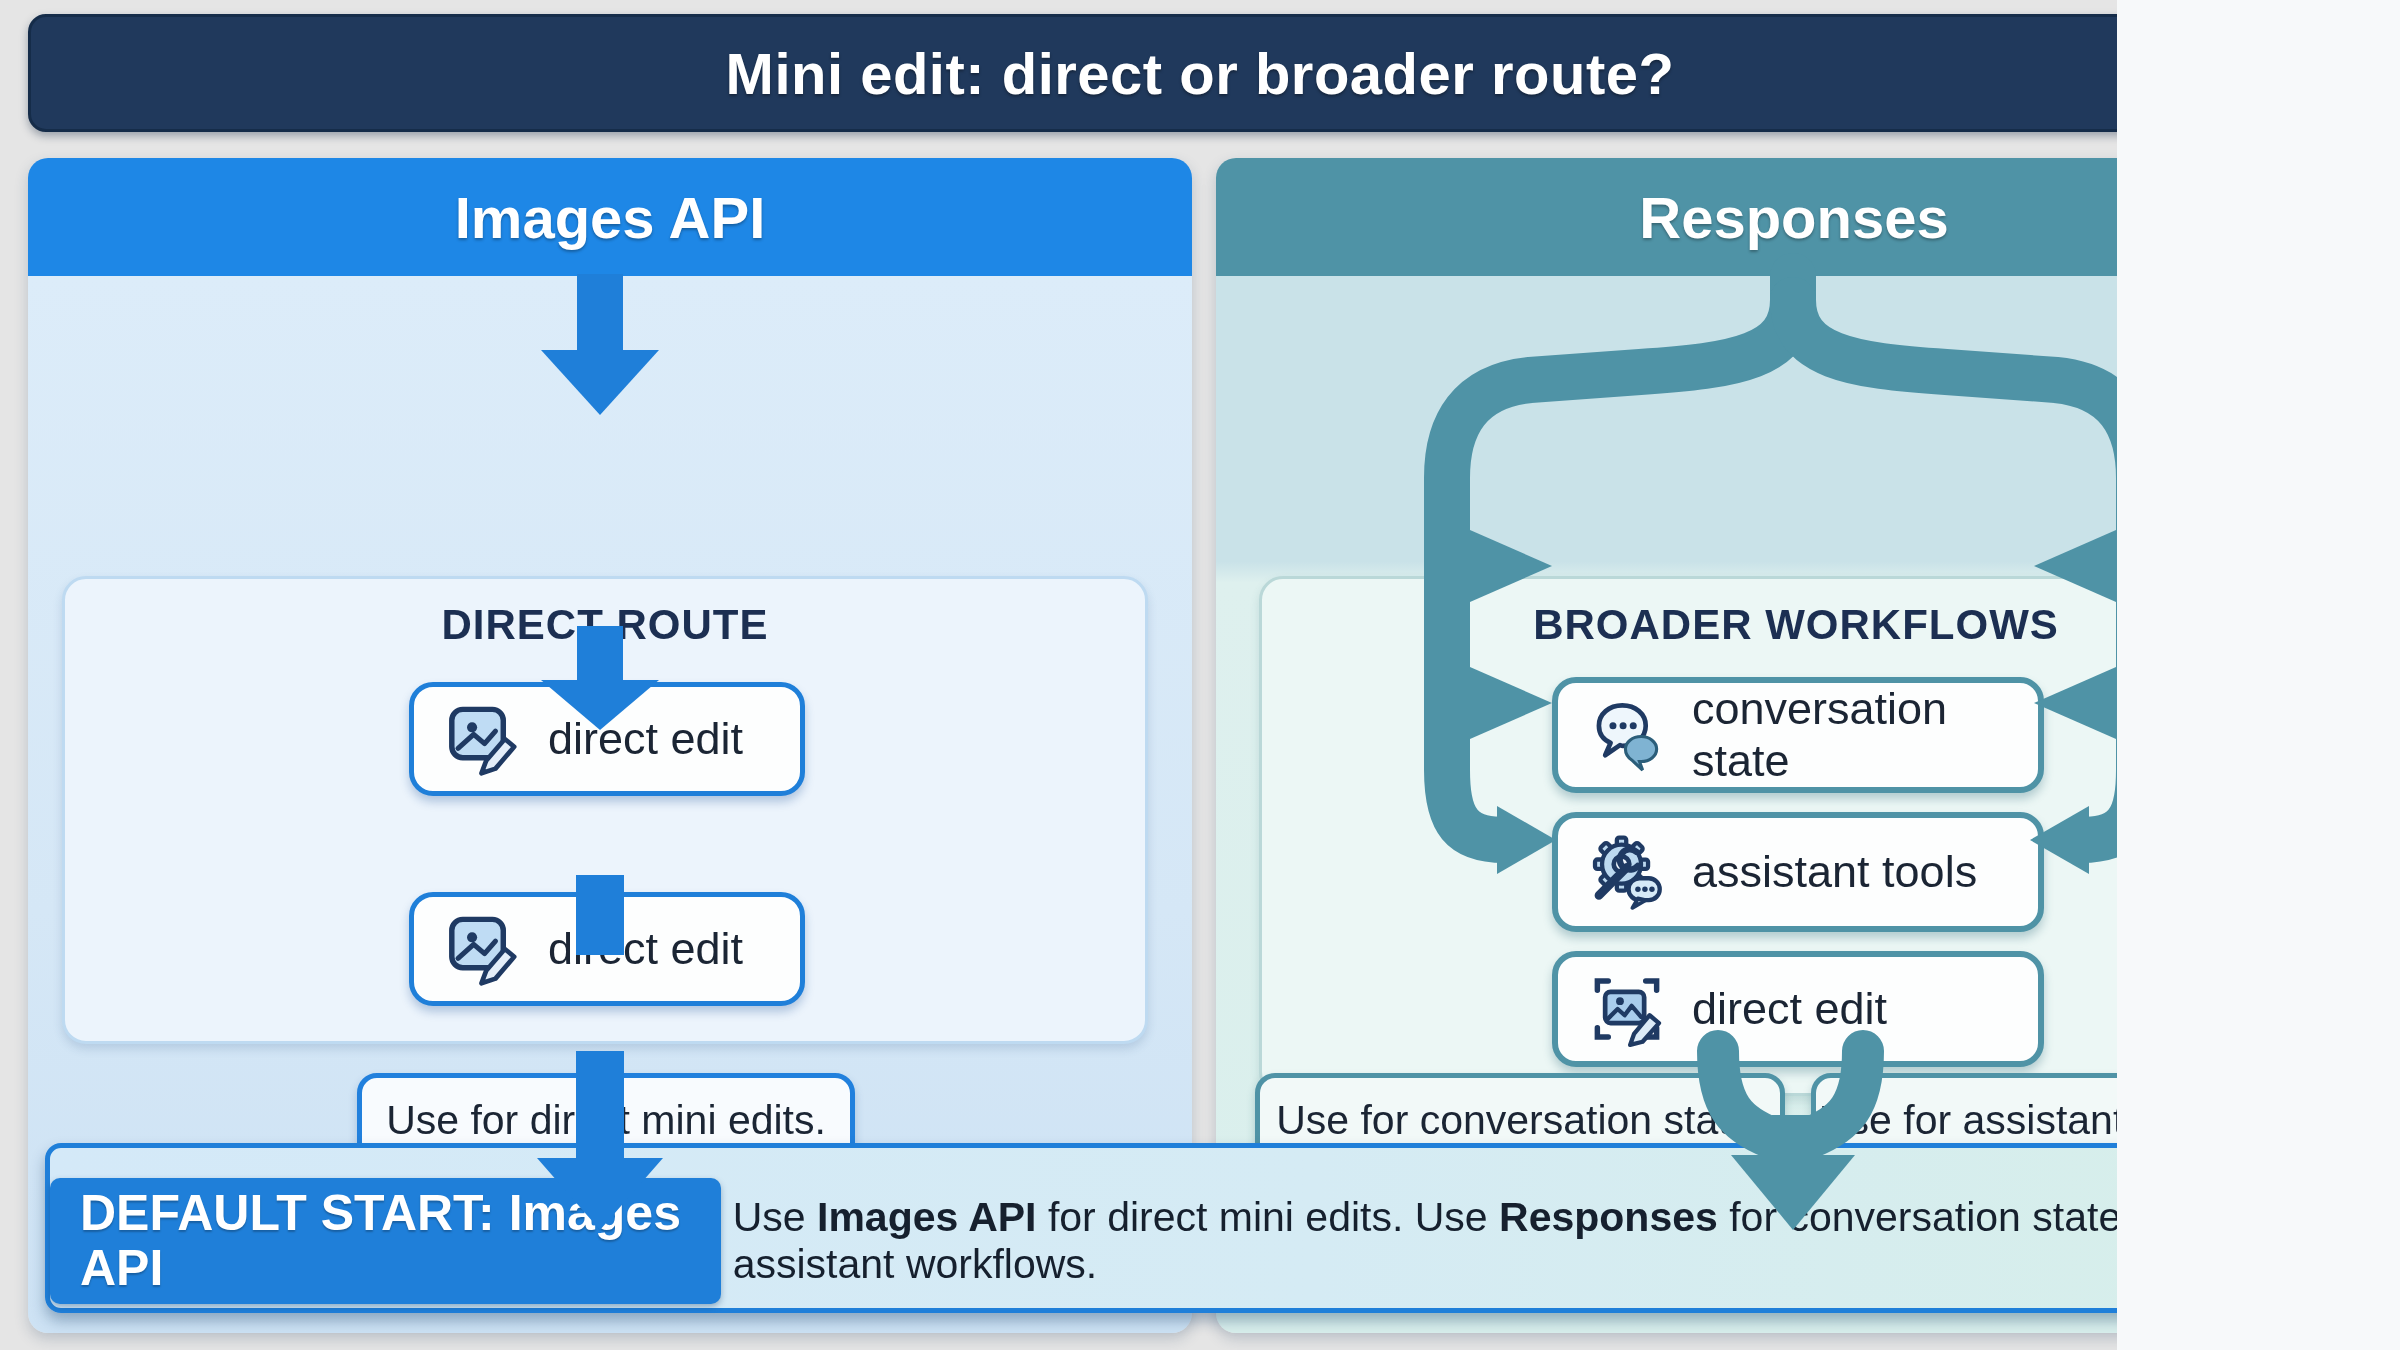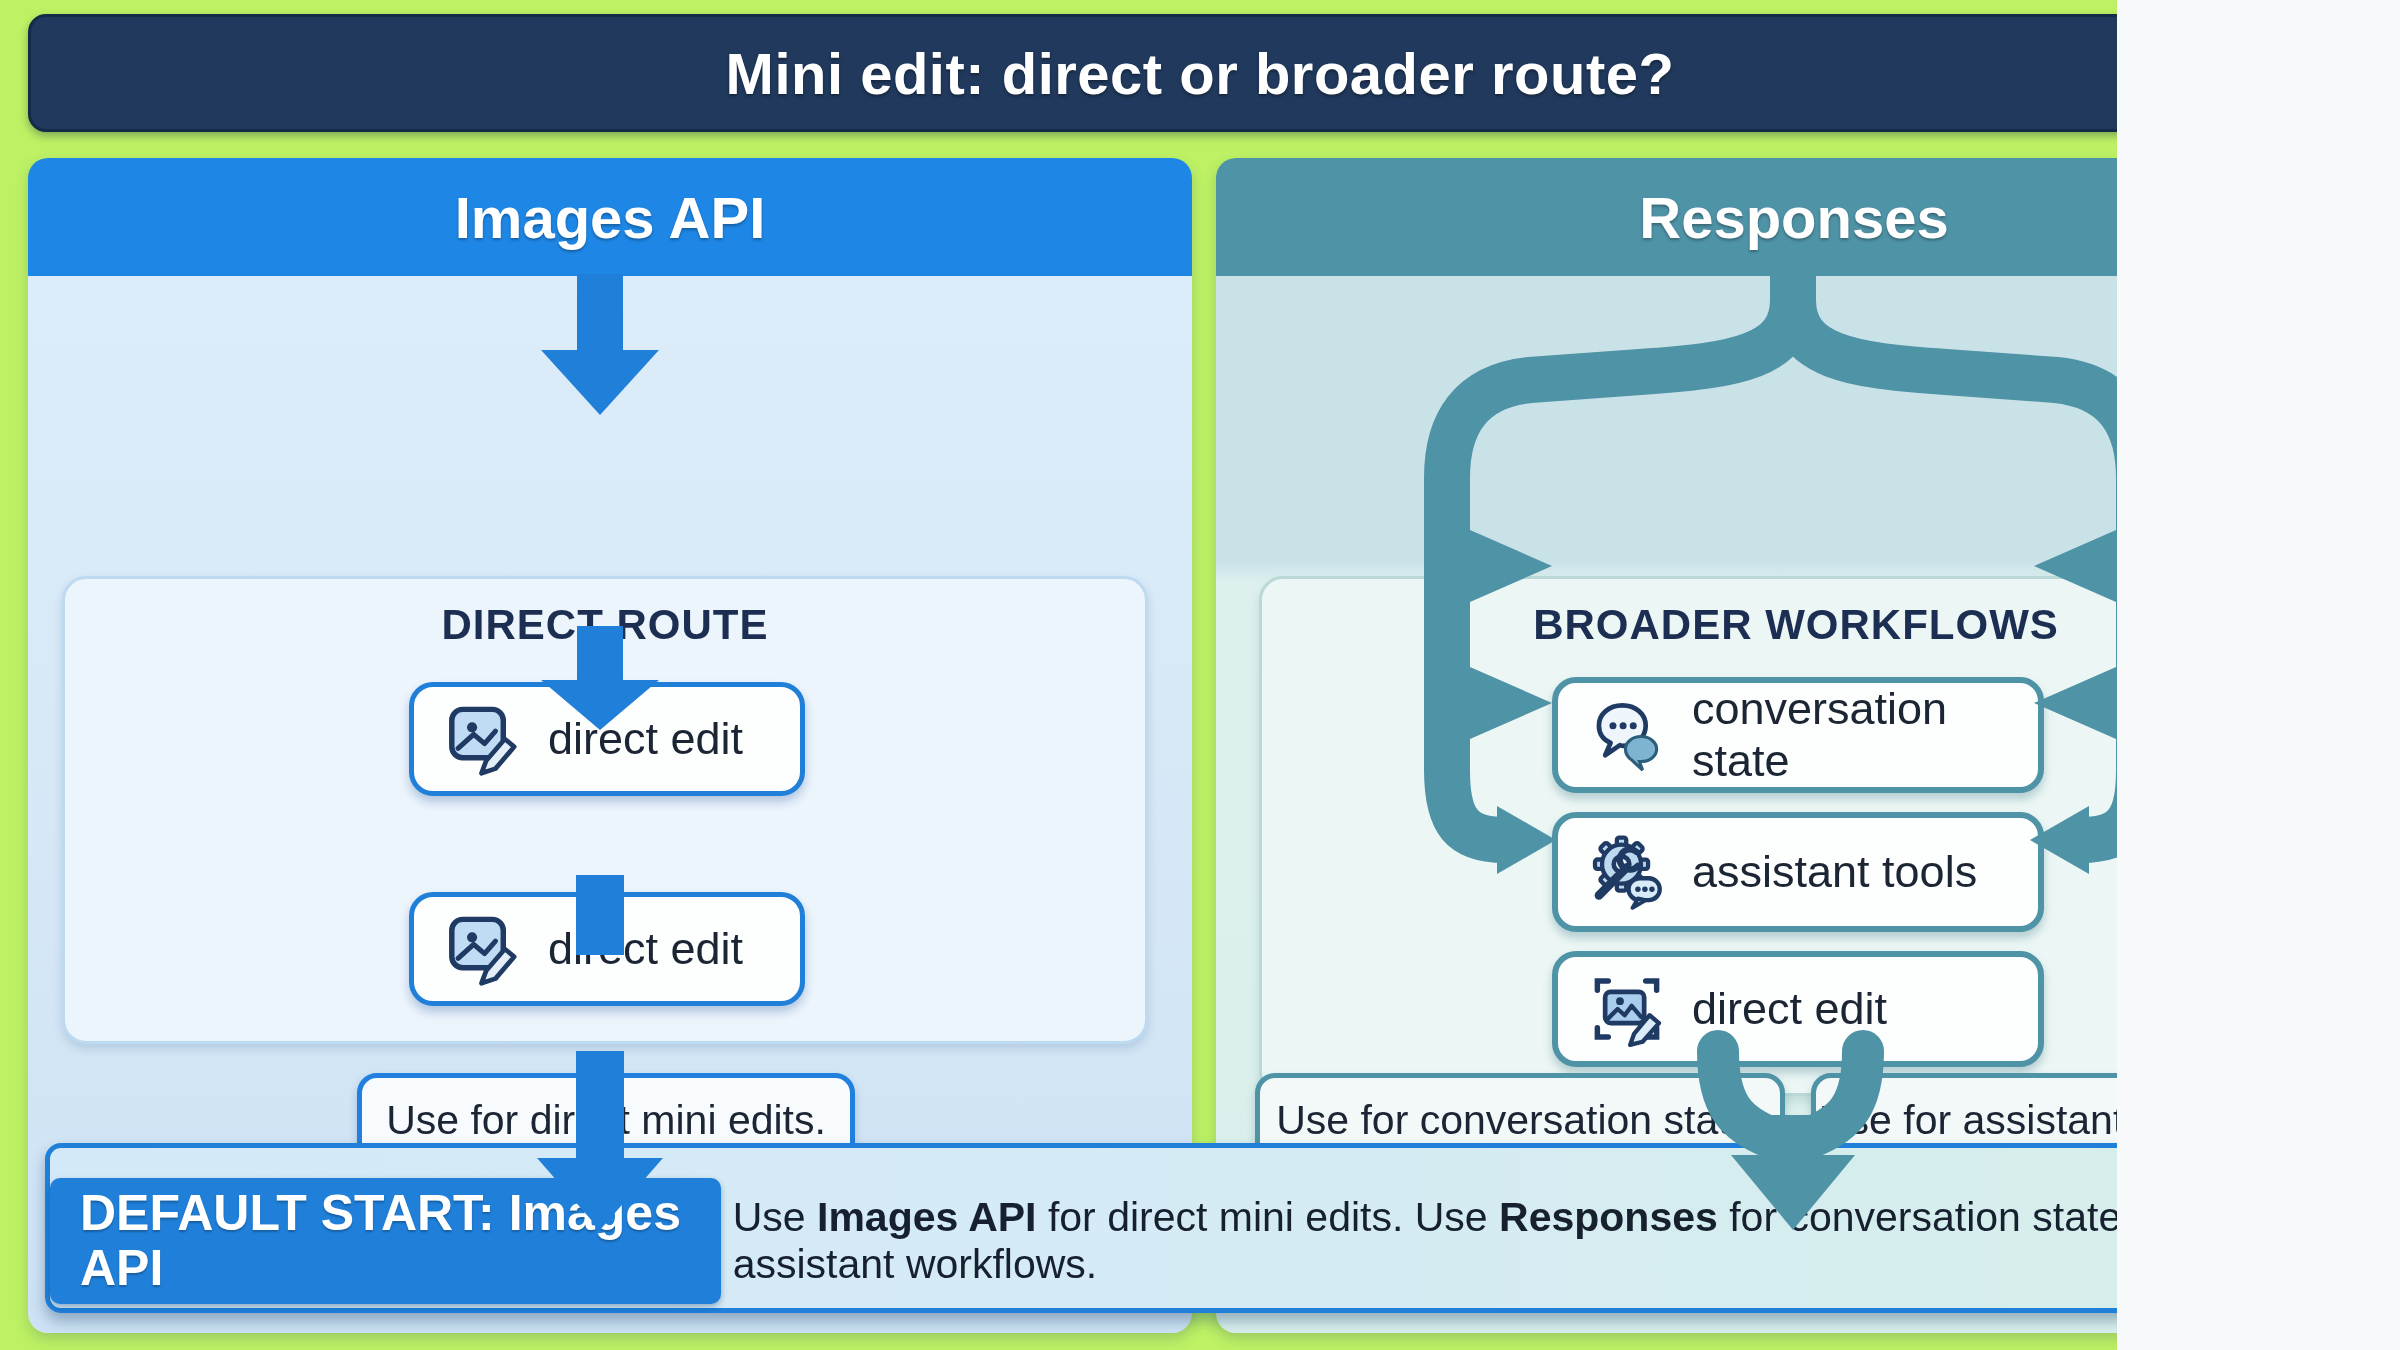--- a/index.html
+++ b/index.html
@@ -1,16 +1,16 @@
 <!DOCTYPE html>
 <html><head>
 <meta charset="utf-8">
 <style>
   html,body{margin:0;padding:0;background:#f7f9fa;}
-  .page{position:relative;width:2117px;height:1350px;background:#bef264;overflow:hidden;
+  .page{position:relative;width:2117px;height:1350px;background:#e5e5e5;overflow:hidden;
         font-family:"Liberation Sans","DejaVu Sans",sans-serif;}
   
   .titlebar{position:absolute;left:28px;top:14px;width:2344px;height:118px;background:#20395c;
             border:3px solid #152c49;border-radius:18px;box-sizing:border-box;
             display:flex;align-items:center;justify-content:center;
             box-shadow:0 4px 8px rgba(15,35,60,.35);z-index:2;}
   .titlebar h1{margin:0;color:#fff;font-size:58px;font-weight:bold;letter-spacing:.5px;
                text-shadow:0 2px 3px rgba(0,0,0,.35);}
   
   .panel{position:absolute;top:158px;height:1175px;border-radius:20px;z-index:1;

